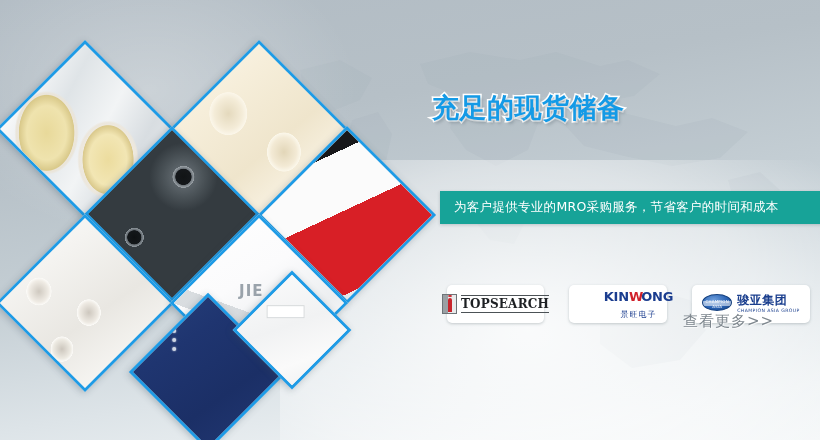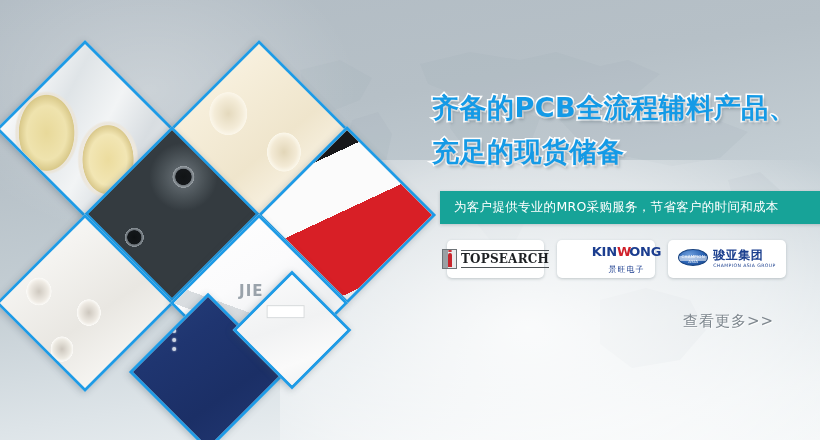--- a/index.html
+++ b/index.html
@@ -143,21 +143,21 @@
     background:#17a398;
     display:flex; align-items:center;
     box-shadow:0 1px 3px rgba(60,80,90,.25);
   }
   .subbar span {
     color:#ffffff; font-size:12.5px; font-weight:400;
     padding-left:14px; letter-spacing:.3px; white-space:nowrap;
   }
 
   .logos { position:absolute; left:447px; top:240px; width:373px; }
-  .logo-row { display:flex; gap:13px; margin-bottom:10px; }
+  .logo-row { display:flex; gap:25px; margin-bottom:10px;margin-top:45px; }
   .logo-card {
     background:#ffffff;
     border-radius:5px;
     box-shadow:0 1px 3px rgba(70,85,95,.28);
     display:flex; align-items:center; justify-content:center;
     height:38px;
   }
   .lc-1 { width:97px; }
   .lc-2 { width:98px;padding-left:41px; }
   .lc-3 { width:118px; }
@@ -295,21 +295,20 @@
     </div>
 
     <div class="dia" style="left:250px; top:288px; width:84px; height:84px;">
       <div class="inner ph-label">
         <span class="lbl"></span>
       </div>
     </div>
   </div>
 
   <div class="headline">
-    <span>齐备的PCB全流程辅料产品、</span>
     <span class="l2">充足的现货储备</span>
   </div>
 
   <div class="subbar">
     <span>为客户提供专业的MRO采购服务，节省客户的时间和成本</span>
   </div>
 
   <div class="logos">
 
     <div class="logo-row">

